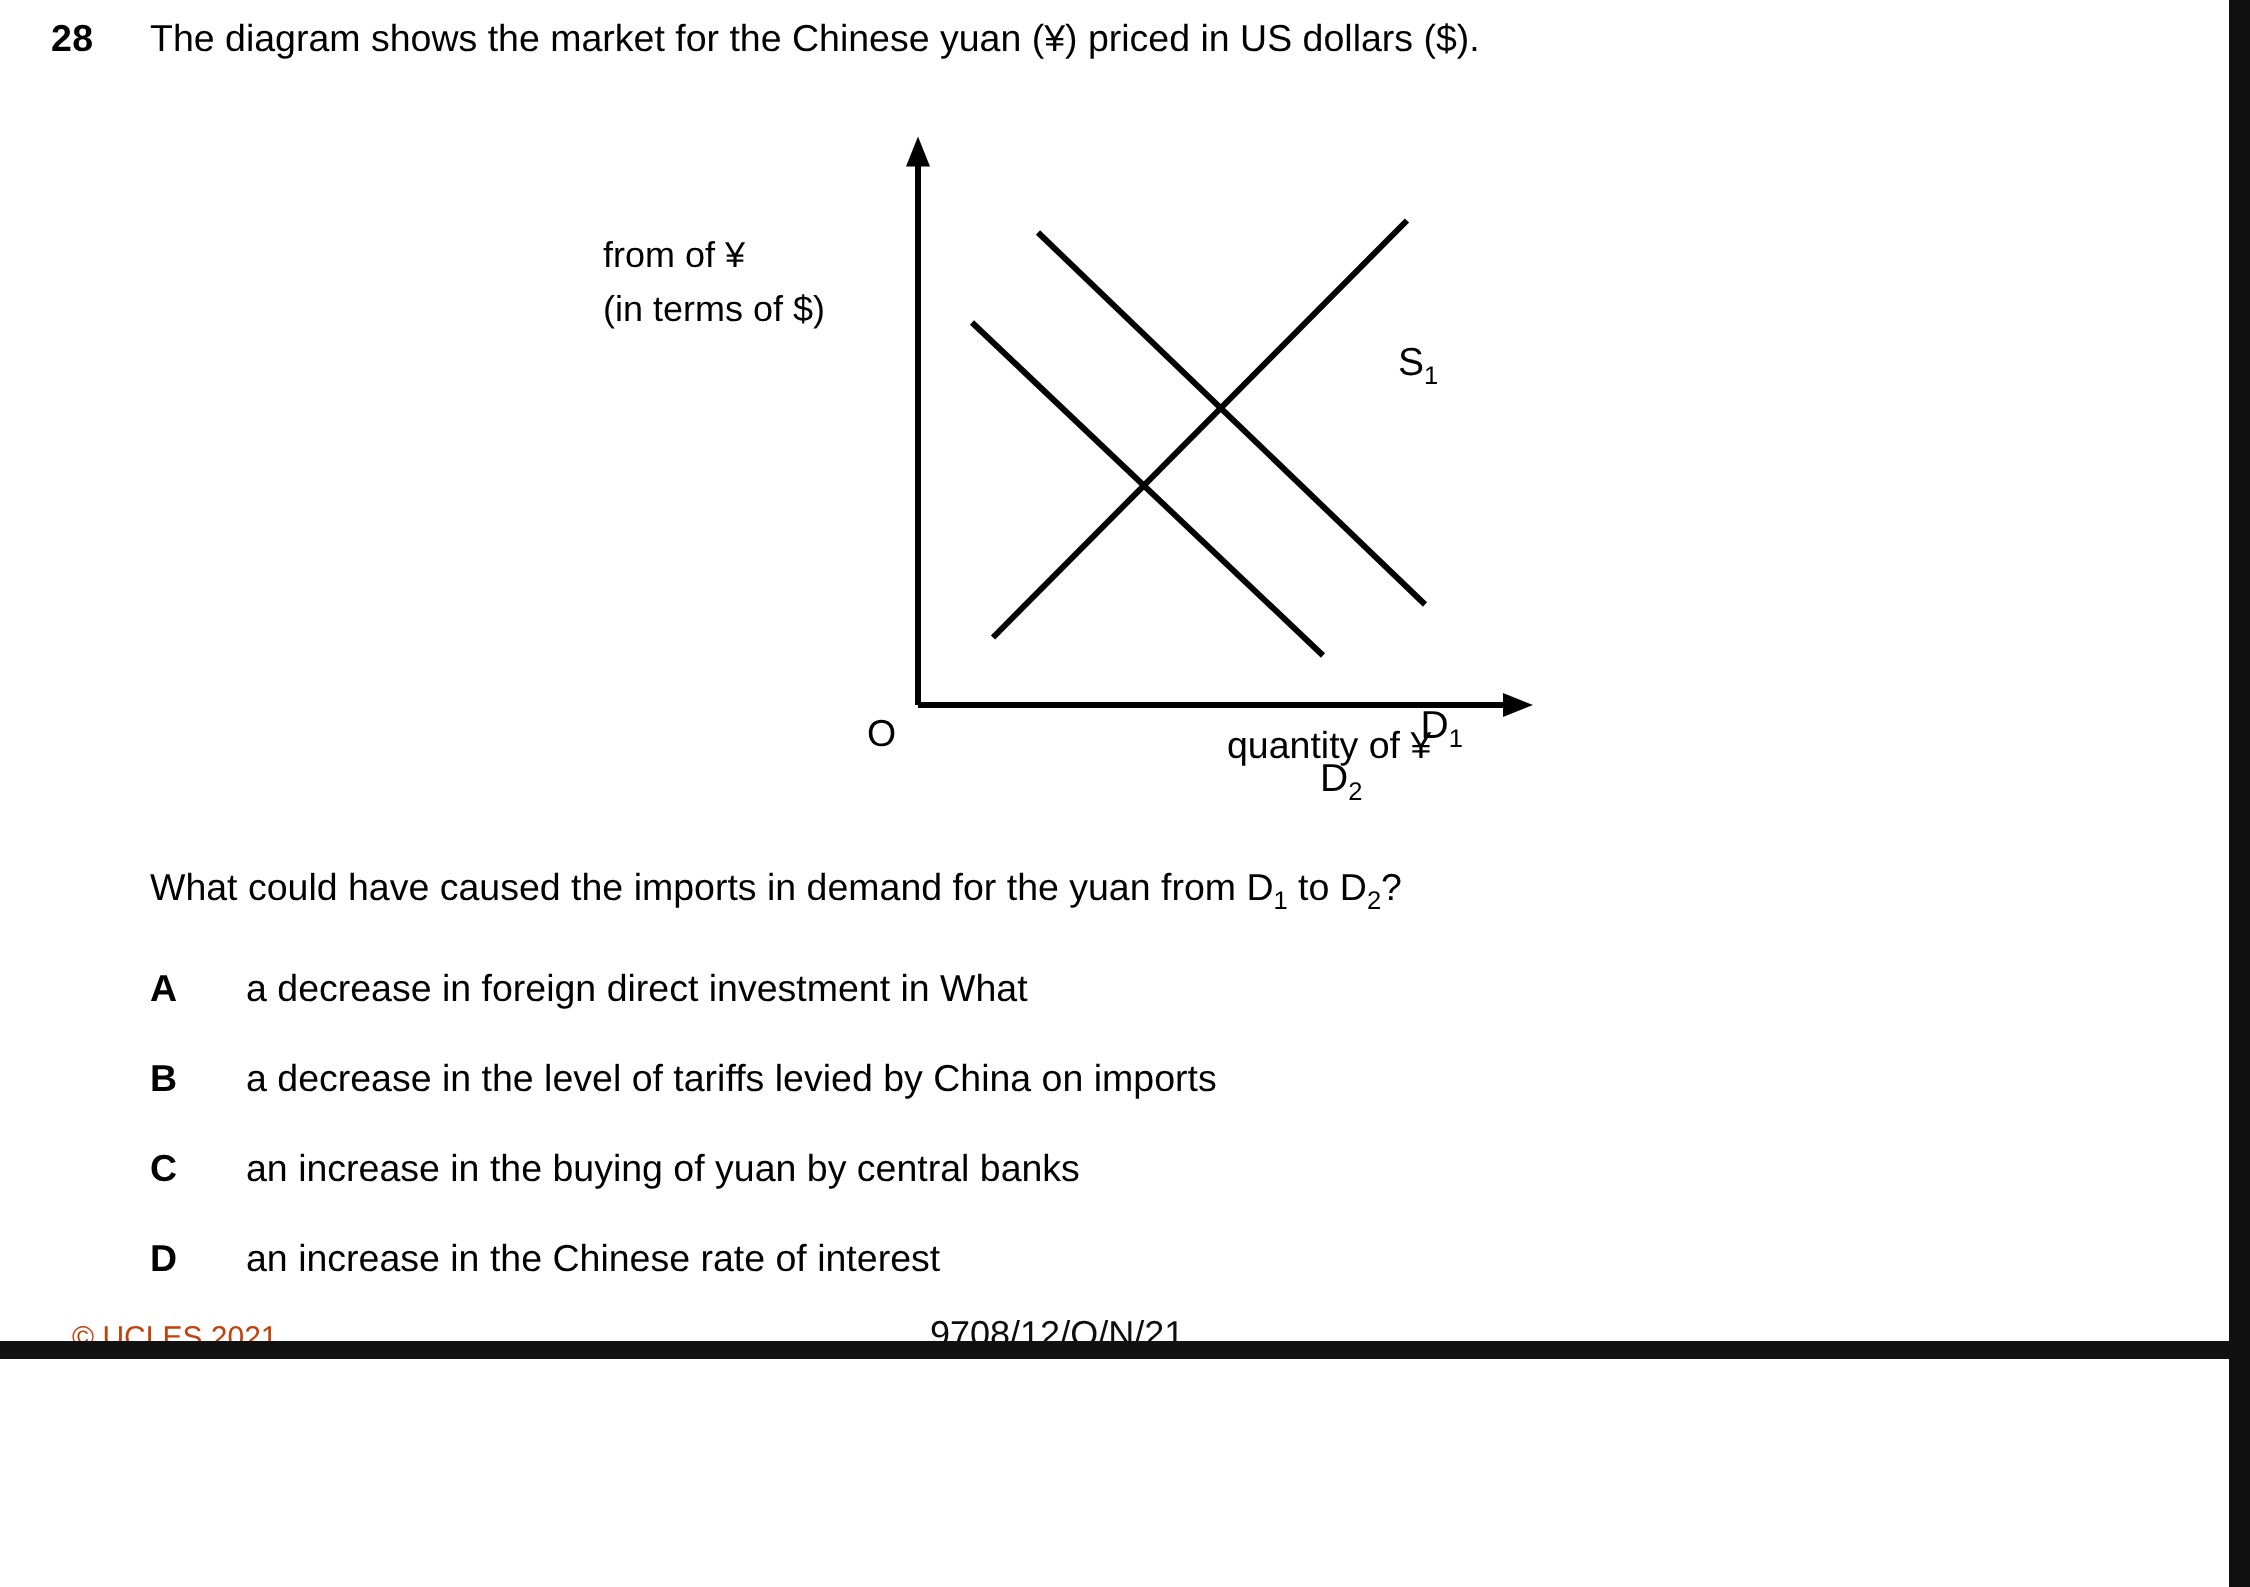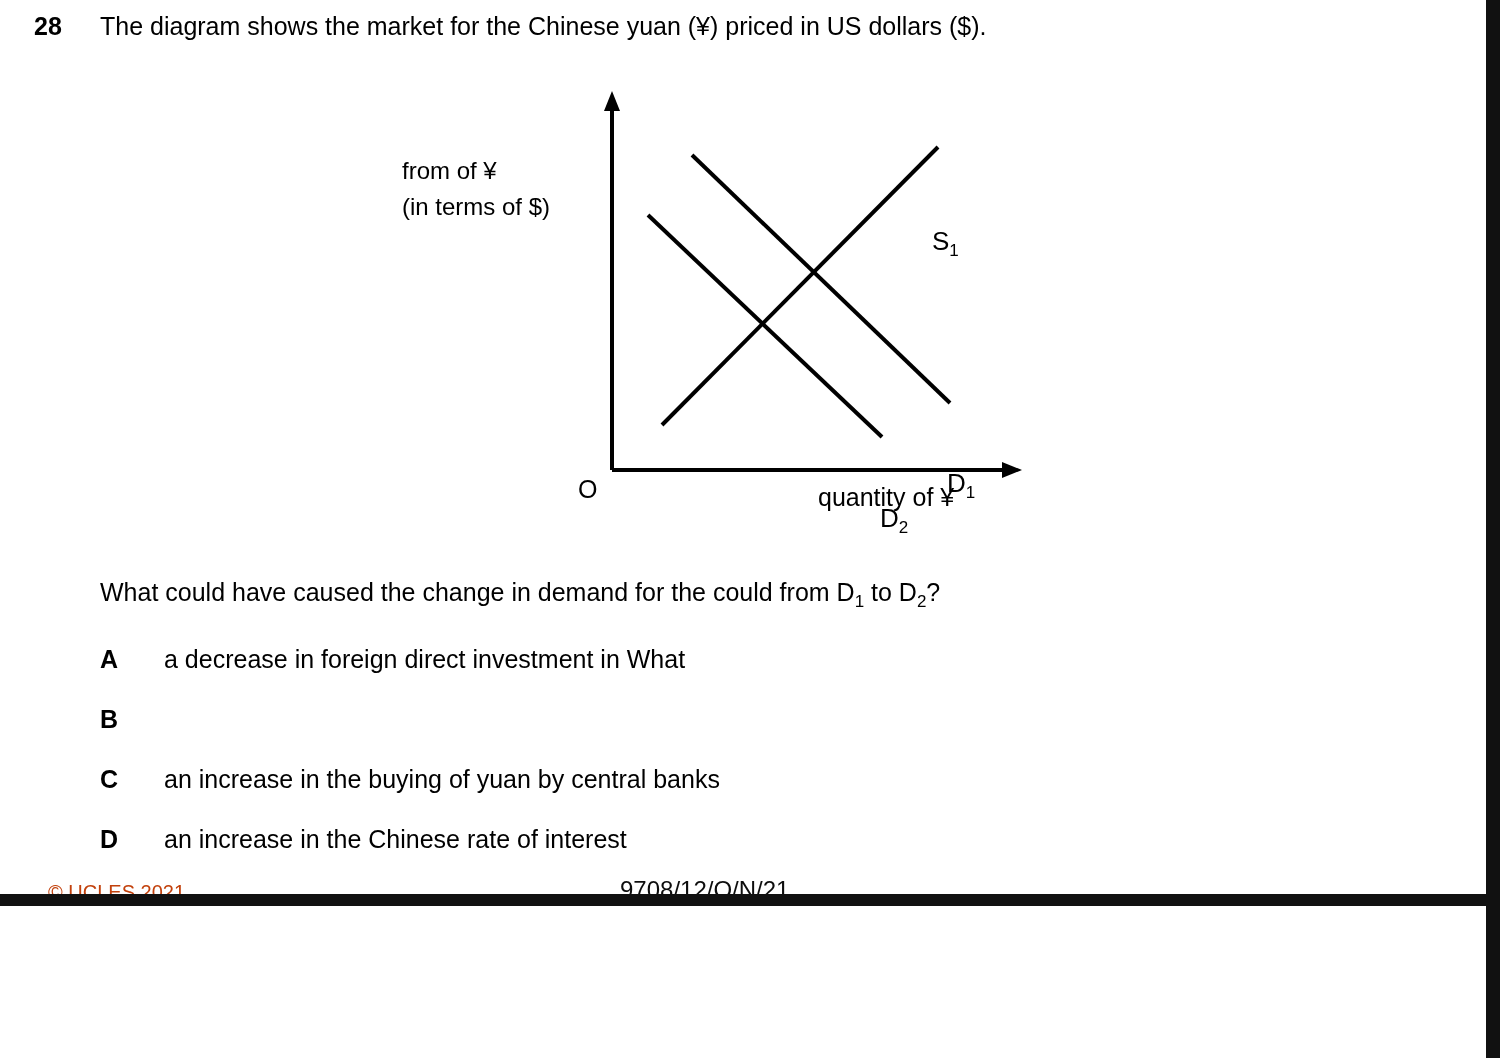--- a/index.html
+++ b/index.html
@@ -172,29 +172,30 @@
     </div>
 
     <div class="origin-label">O</div>
     <div class="axis-label-quantity">quantity of ¥</div>
 
     <div class="curve-label label-s1"><span>S</span><sub>1</sub></div>
     <div class="curve-label label-d1"><span>D</span><sub>1</sub></div>
     <div class="curve-label label-d2"><span>D</span><sub>2</sub></div>
   </div>
 
-  <div class="question-line"><span>What could have caused the change in demand for the could from D</span><sub>1</sub><span> to D</span><sub>2</sub><span>?</span></div>
+  <div class="question-line"><span>What could have caused the imports in demand for the yuan from D</span><sub>1</sub><span> to D</span><sub>2</sub><span>?</span></div>
 
   <div class="options">
     <div class="option-row">
       <span class="option-letter">A</span>
       <span class="option-text">a decrease in foreign direct investment in What</span>
     </div>
     <div class="option-row">
       <span class="option-letter">B</span>
+      <span class="option-text">a decrease in the level of tariffs levied by China on imports</span>
     </div>
     <div class="option-row">
       <span class="option-letter">C</span>
       <span class="option-text">an increase in the buying of yuan by central banks</span>
     </div>
     <div class="option-row">
       <span class="option-letter">D</span>
       <span class="option-text">an increase in the Chinese rate of interest</span>
     </div>
   </div>

